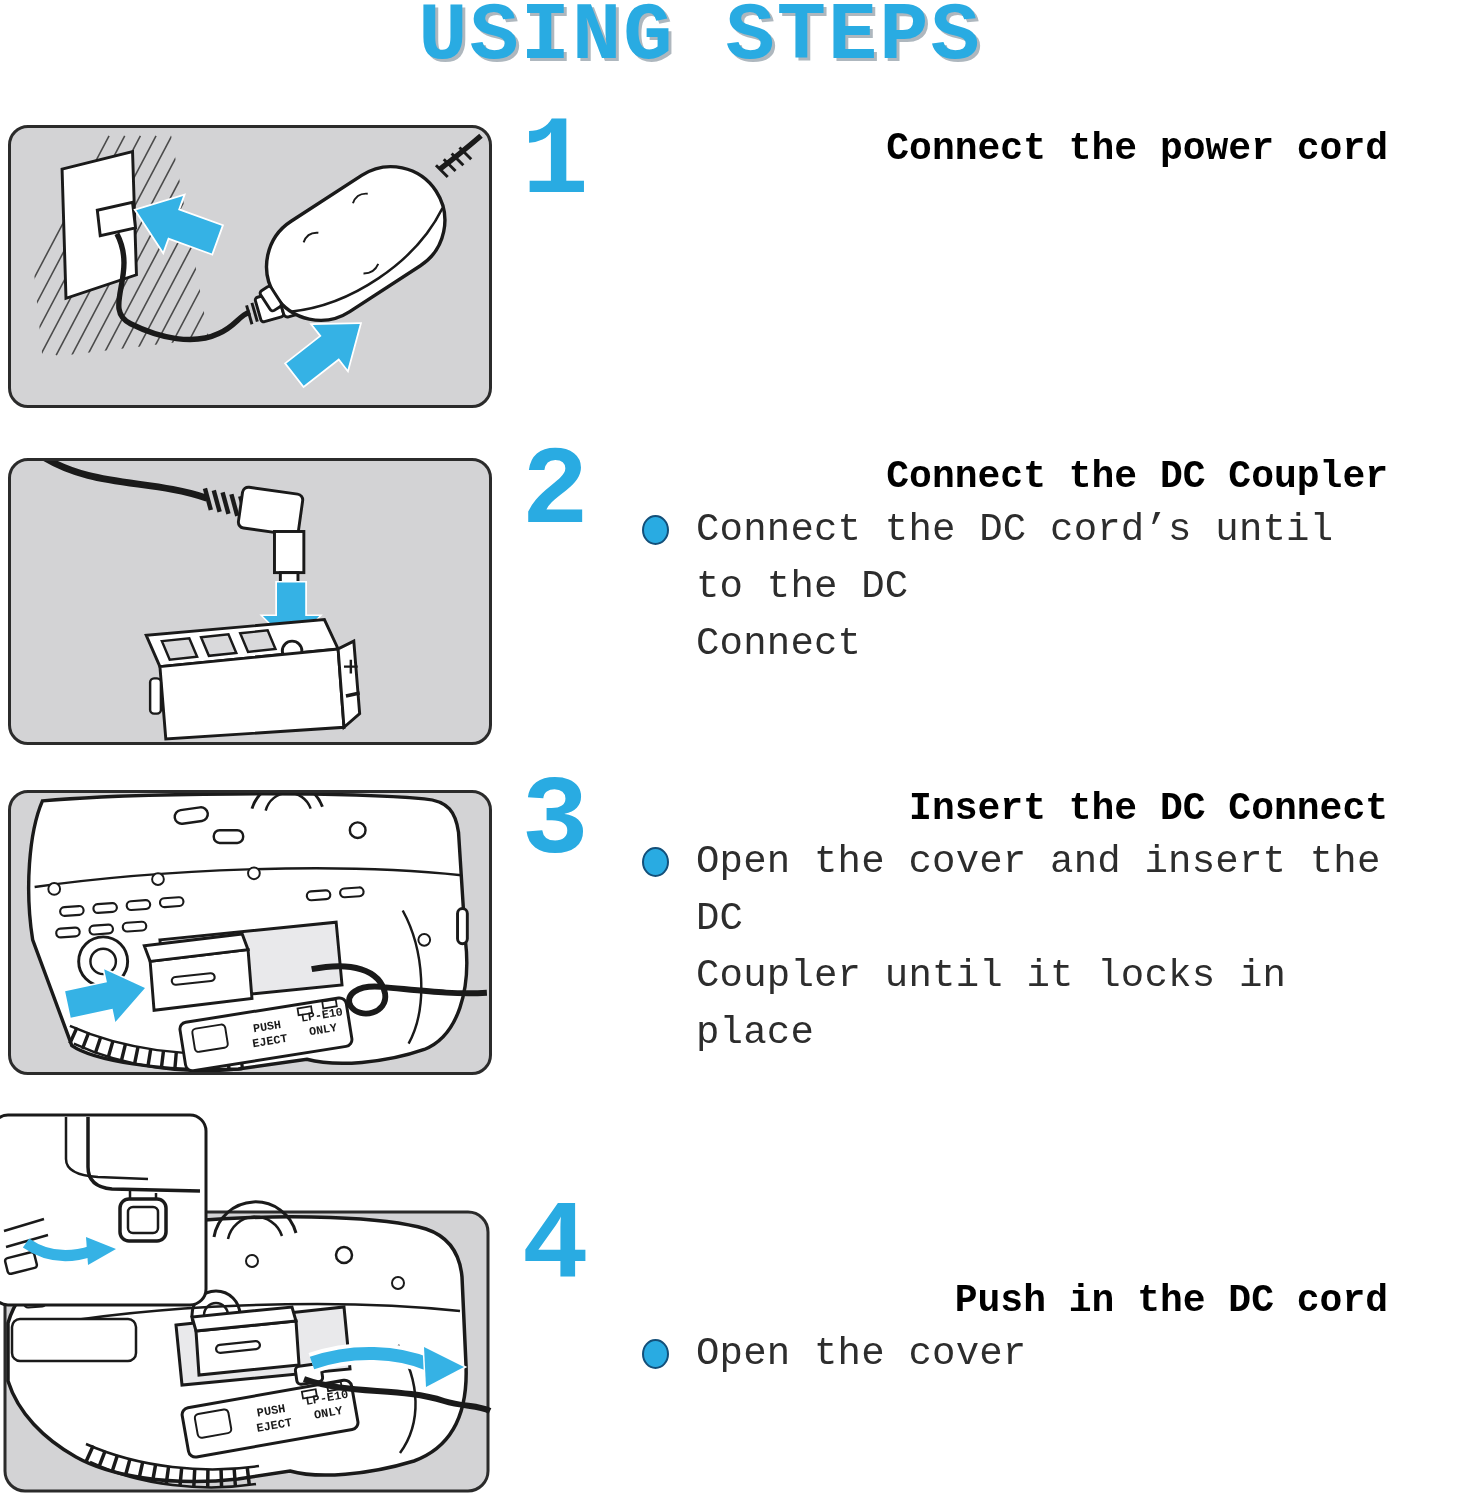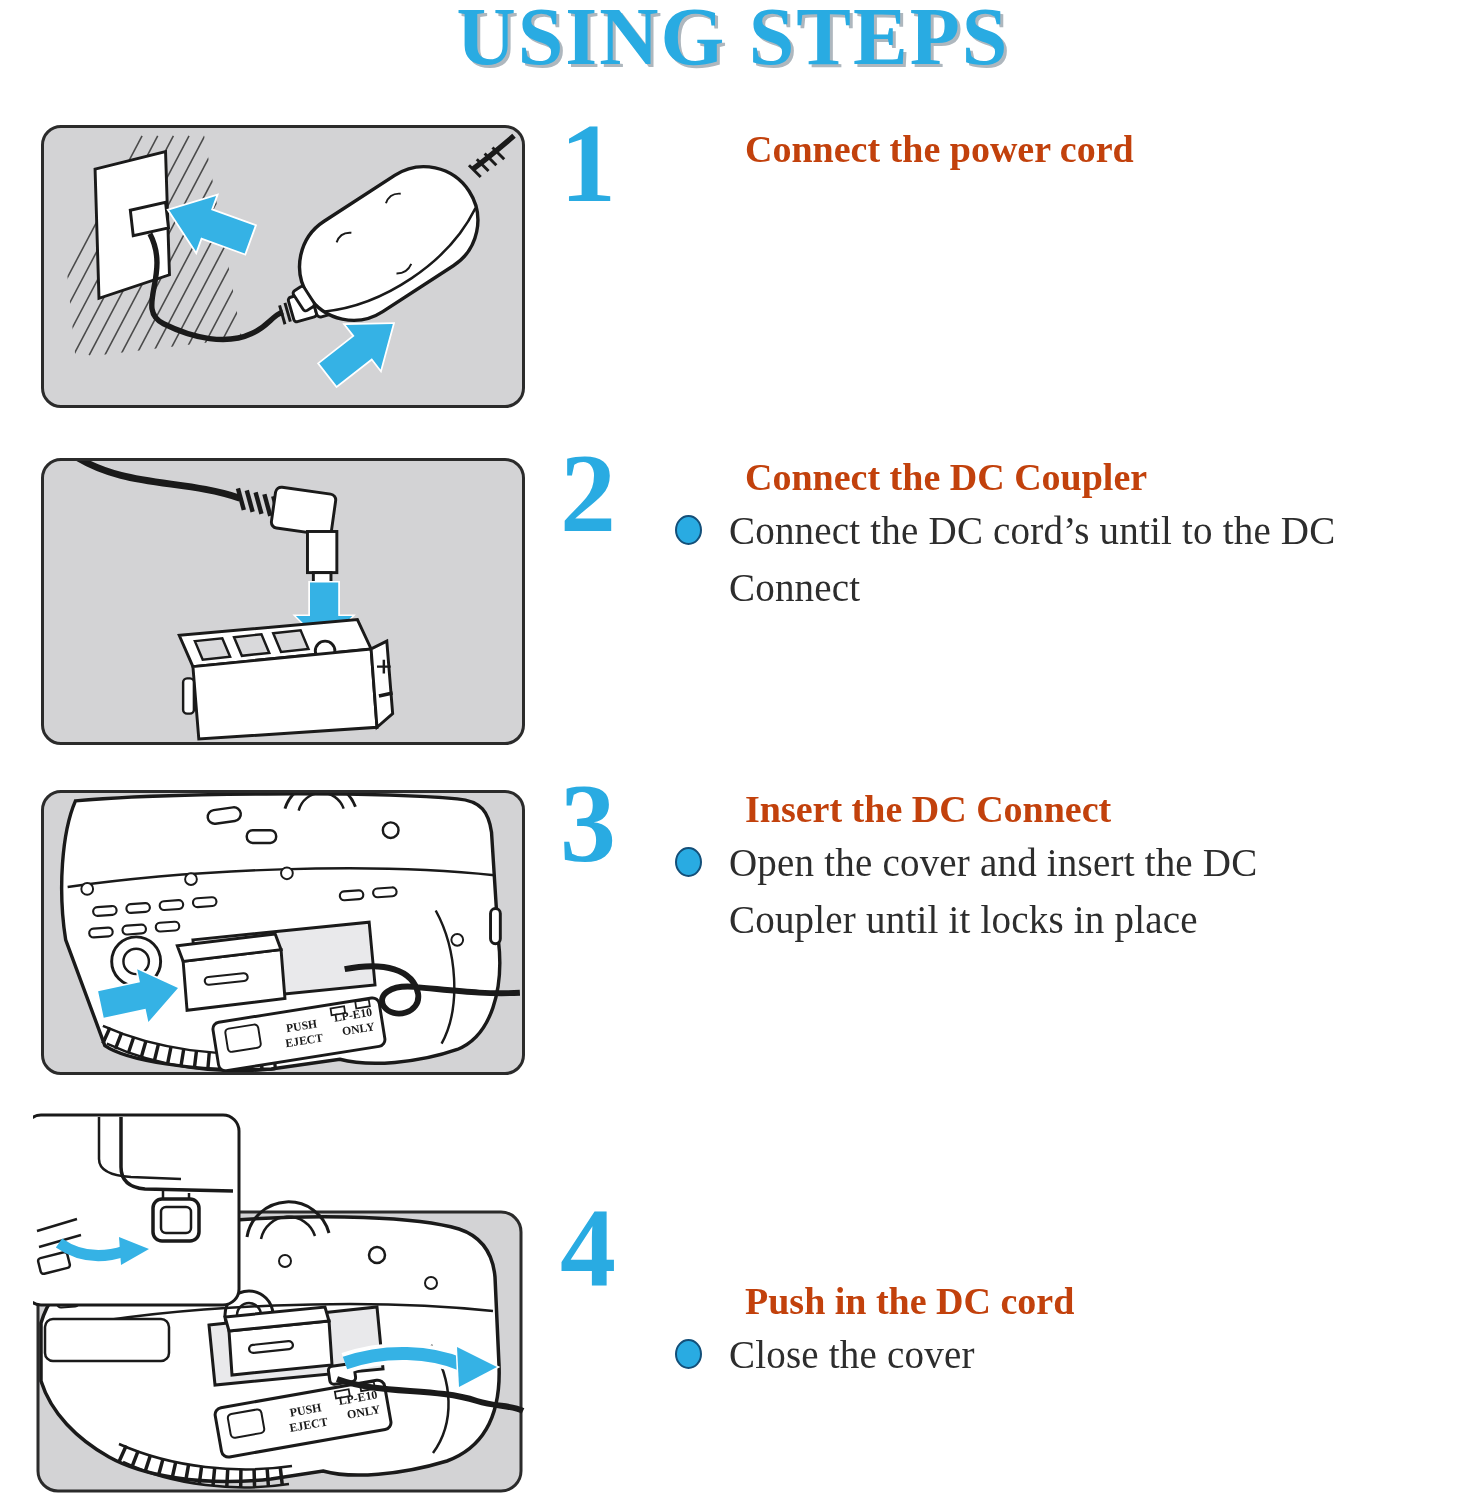--- a/index.html
+++ b/index.html
@@ -1,34 +1,34 @@
 <!DOCTYPE html>
 <html><head>
 <meta charset="utf-8">
 <style>
   html,body{margin:0;padding:0;background:#fff;}
   .page{position:relative;width:1400px;height:1500px;background:#ffffff;overflow:hidden;
-        font-family:Liberation Serif, serif;color:#2d2d2d;margin-left:33px;}
+        font-family:Liberation Mono, monospace;color:#2d2d2d;}
   .title{position:absolute;top:-10px;left:0;width:100%;text-align:center;
          font-size:82px;font-weight:bold;letter-spacing:2px;color:#29abe2;
          text-shadow:3px 3px 0 rgba(75,95,110,.45);}
   .panel{position:absolute;left:8px;width:484px;background:#d3d3d5;border:3px solid #2b2b2b;
          border-radius:20px;box-sizing:border-box;overflow:hidden;}
   .panel svg{position:absolute;left:0;top:0;width:100%;height:100%;}
   .p1{top:125px;height:283px;}
   .p2{top:458px;height:287px;}
   .p3{top:790px;height:285px;}
   .p4wrap{position:absolute;left:0;top:1113px;width:492px;height:381px;}
   .stepnum{position:absolute;left:505px;width:100px;text-align:center;
            font-size:112px;line-height:1;font-weight:bold;color:#29abe2;}
   .n1{top:107px;} .n2{top:437px;} .n3{top:767px;} .n4{top:1192px;}
   .steptext{position:absolute;left:640px;right:12px;}
   .t1{top:124px;} .t2{top:452px;} .t3{top:784px;} .t4{top:1276px;}
-  .heading{font-size:38px;font-weight:bold;line-height:50px;text-align:left;
-           padding-left:72px;color:#c2410c;}
+  .heading{font-size:38px;font-weight:bold;line-height:50px;text-align:right;
+           padding-left:72px;color:#000000;}
   ul.bullets{list-style:none;margin:0;padding:0;}
   ul.bullets li{position:relative;padding-left:56px;font-size:39px;line-height:57px;letter-spacing:.2px;}
   ul.bullets li::before{content:"";position:absolute;left:2px;top:13px;width:27px;height:30px;
            border-radius:50%;background:#29abe2;border:2px solid #134f79;box-sizing:border-box;}
   .bl{display:block;}
   .lineart{stroke:#1a1a1a;fill:none;}
 </style>
 </head>
 <body>
 
@@ -294,18 +294,18 @@
           <polygon points="86,124 116,136 88,152" fill="#35b2e5"></polygon>
         </g>
       </g>
     </svg>
   </div>
   <div class="stepnum n4">4</div>
   <div class="steptext t4">
     <div class="heading">Push in the DC cord</div>
     <ul class="bullets">
       <li>
-        <span class="bl">Close the cover</span>
+        <span class="bl">Open the cover</span>
       </li>
     </ul>
   </div>
 
 </div>
 
 </body></html>

